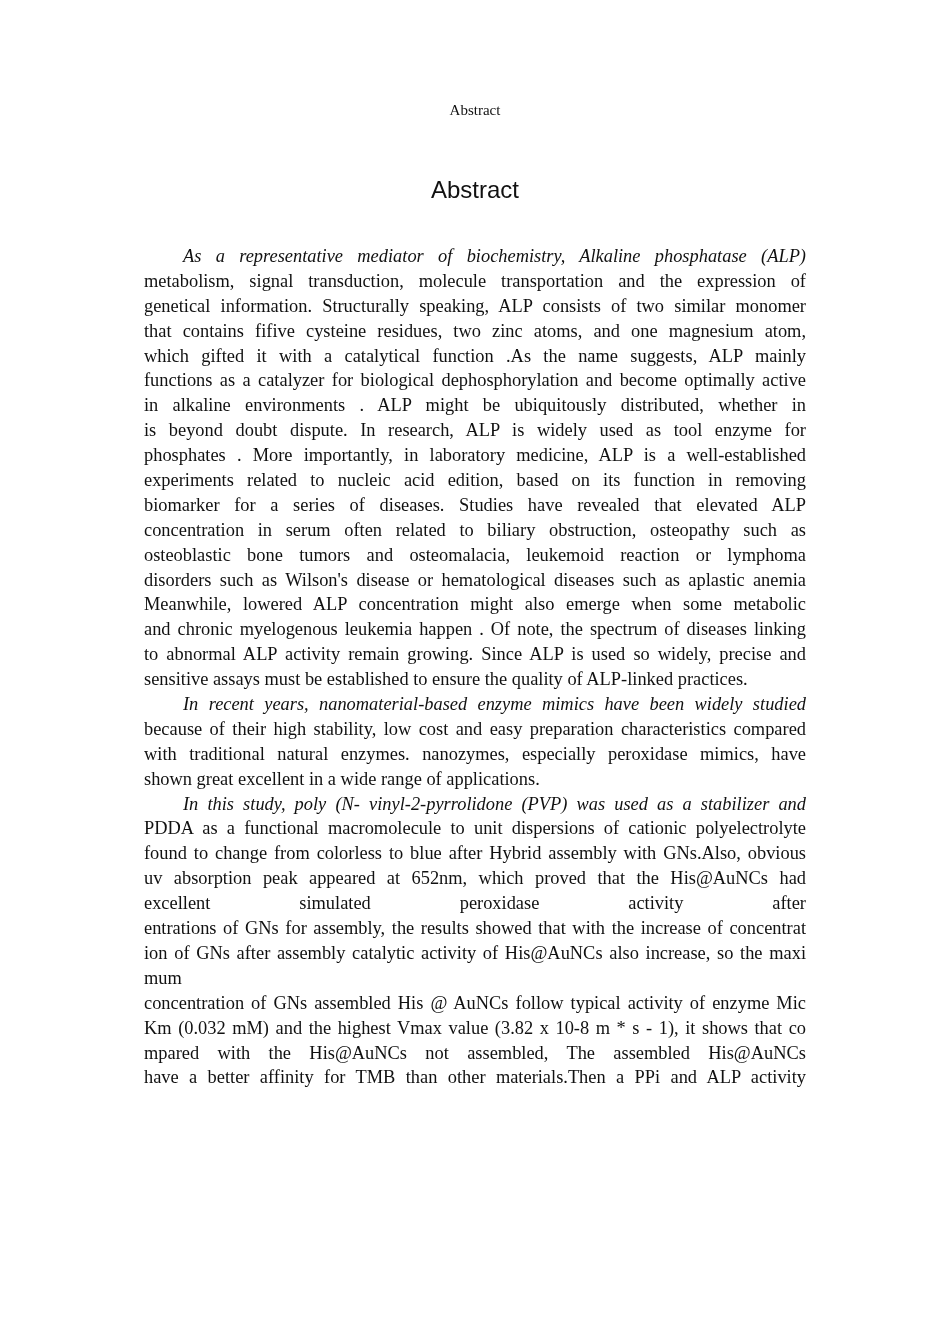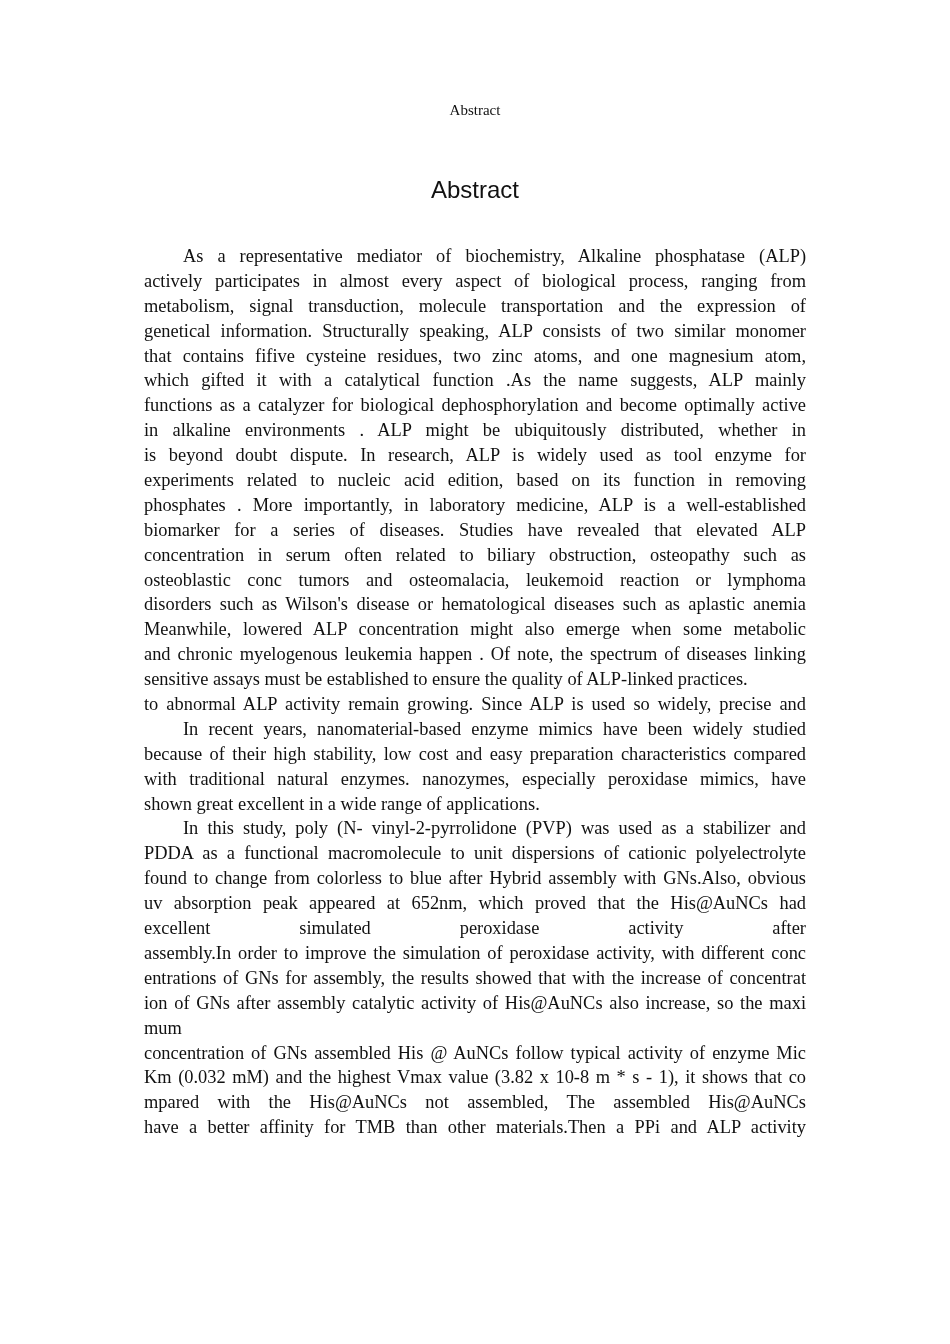--- a/index.html
+++ b/index.html
@@ -46,75 +46,73 @@
       line-height: 24.9px;
     }
     .line {
       display: block;
       height: 24.9px;
       white-space: nowrap;
       text-align: justify;
       text-align-last: justify;
       overflow: visible;
     }
-    .line.indent { padding-left: 39px; }
+    .line.indent { padding-left: 39px; font-style: italic; }
     .line.last {
       text-align-last: left;
     }
     sub {
       font-size: 11px;
       vertical-align: -2px;
       line-height: 0;
     }
   </style>
 </head>
 <body>
 
 <div>
   <div class="running-header">Abstract</div>
   <h1 class="title">Abstract</h1>
 
   <div class="body">
 
     <div>
       <span class="line indent">As a representative mediator of biochemistry, Alkaline phosphatase (ALP)</span>
-      <span class="line">actively participates in almost every aspect of biological process, ranging from</span>
       <span class="line">metabolism, signal transduction, molecule transportation and the expression of</span>
       <span class="line">genetical information. Structurally speaking, ALP consists of two similar monomer</span>
       <span class="line">that contains fifive cysteine residues, two zinc atoms, and one magnesium atom,</span>
       <span class="line">which gifted it with a catalytical function .As the name suggests, ALP mainly</span>
       <span class="line">functions as a catalyzer for biological dephosphorylation and become optimally active</span>
       <span class="line">in alkaline environments . ALP might be ubiquitously distributed, whether in</span>
       <span class="line">is beyond doubt dispute. In research, ALP is widely used as tool enzyme for</span>
+      <span class="line">phosphates . More importantly, in laboratory medicine, ALP is a well-established</span>
       <span class="line">experiments related to nucleic acid edition, based on its function in removing</span>
-      <span class="line">phosphates . More importantly, in laboratory medicine, ALP is a well-established</span>
       <span class="line">biomarker for a series of diseases. Studies have revealed that elevated ALP</span>
       <span class="line">concentration in serum often related to biliary obstruction, osteopathy such as</span>
-      <span class="line">osteoblastic conc tumors and osteomalacia, leukemoid reaction or lymphoma</span>
+      <span class="line">osteoblastic bone tumors and osteomalacia, leukemoid reaction or lymphoma</span>
       <span class="line">disorders such as Wilson's disease or hematological diseases such as aplastic anemia</span>
       <span class="line">Meanwhile, lowered ALP concentration might also emerge when some metabolic</span>
       <span class="line">and chronic myelogenous leukemia happen . Of note, the spectrum of diseases linking</span>
+      <span class="line">to abnormal ALP activity remain growing. Since ALP is used so widely, precise and</span>
       <span class="line last">sensitive assays must be established to ensure the quality of ALP-linked practices.</span>
-      <span class="line">to abnormal ALP activity remain growing. Since ALP is used so widely, precise and</span>
     </div>
 
     <div>
       <span class="line indent">In recent years, nanomaterial-based enzyme mimics have been widely studied</span>
       <span class="line">because of their high stability, low cost and easy preparation characteristics compared</span>
       <span class="line">with traditional natural enzymes. nanozymes, especially peroxidase mimics, have</span>
       <span class="line last">shown great excellent in a wide range of applications.</span>
     </div>
 
     <div>
       <span class="line indent">In this study, poly (N- vinyl-2-pyrrolidone (PVP) was used as a stabilizer and</span>
       <span class="line">PDDA as a functional macromolecule to unit dispersions of cationic polyelectrolyte</span>
       <span class="line">found to change from colorless to blue after Hybrid assembly with GNs.Also, obvious</span>
       <span class="line">uv absorption peak appeared at 652nm, which proved that the His@AuNCs had</span>
       <span class="line">excellent simulated peroxidase activity after</span>
-      <span class="line">assembly.In order to improve the simulation of peroxidase activity, with different conc</span>
       <span class="line">entrations of GNs for assembly, the results showed that with the increase of concentrat</span>
       <span class="line">ion of GNs after assembly catalytic activity of His@AuNCs also increase, so the maxi</span>
       <span class="line last">mum</span>
     </div>
 
     <div>
       <span class="line">concentration of GNs assembled His @ AuNCs follow typical activity of enzyme Mic</span>
       <span class="line">Km (0.032 mM) and the highest Vmax value (3.82 x 10-8 m * s - 1), it shows that co</span>
       <span class="line">mpared with the His@AuNCs not assembled, The assembled His@AuNCs</span>
       <span class="line">have a better affinity for TMB than other materials.Then a PPi and ALP activity</span>

